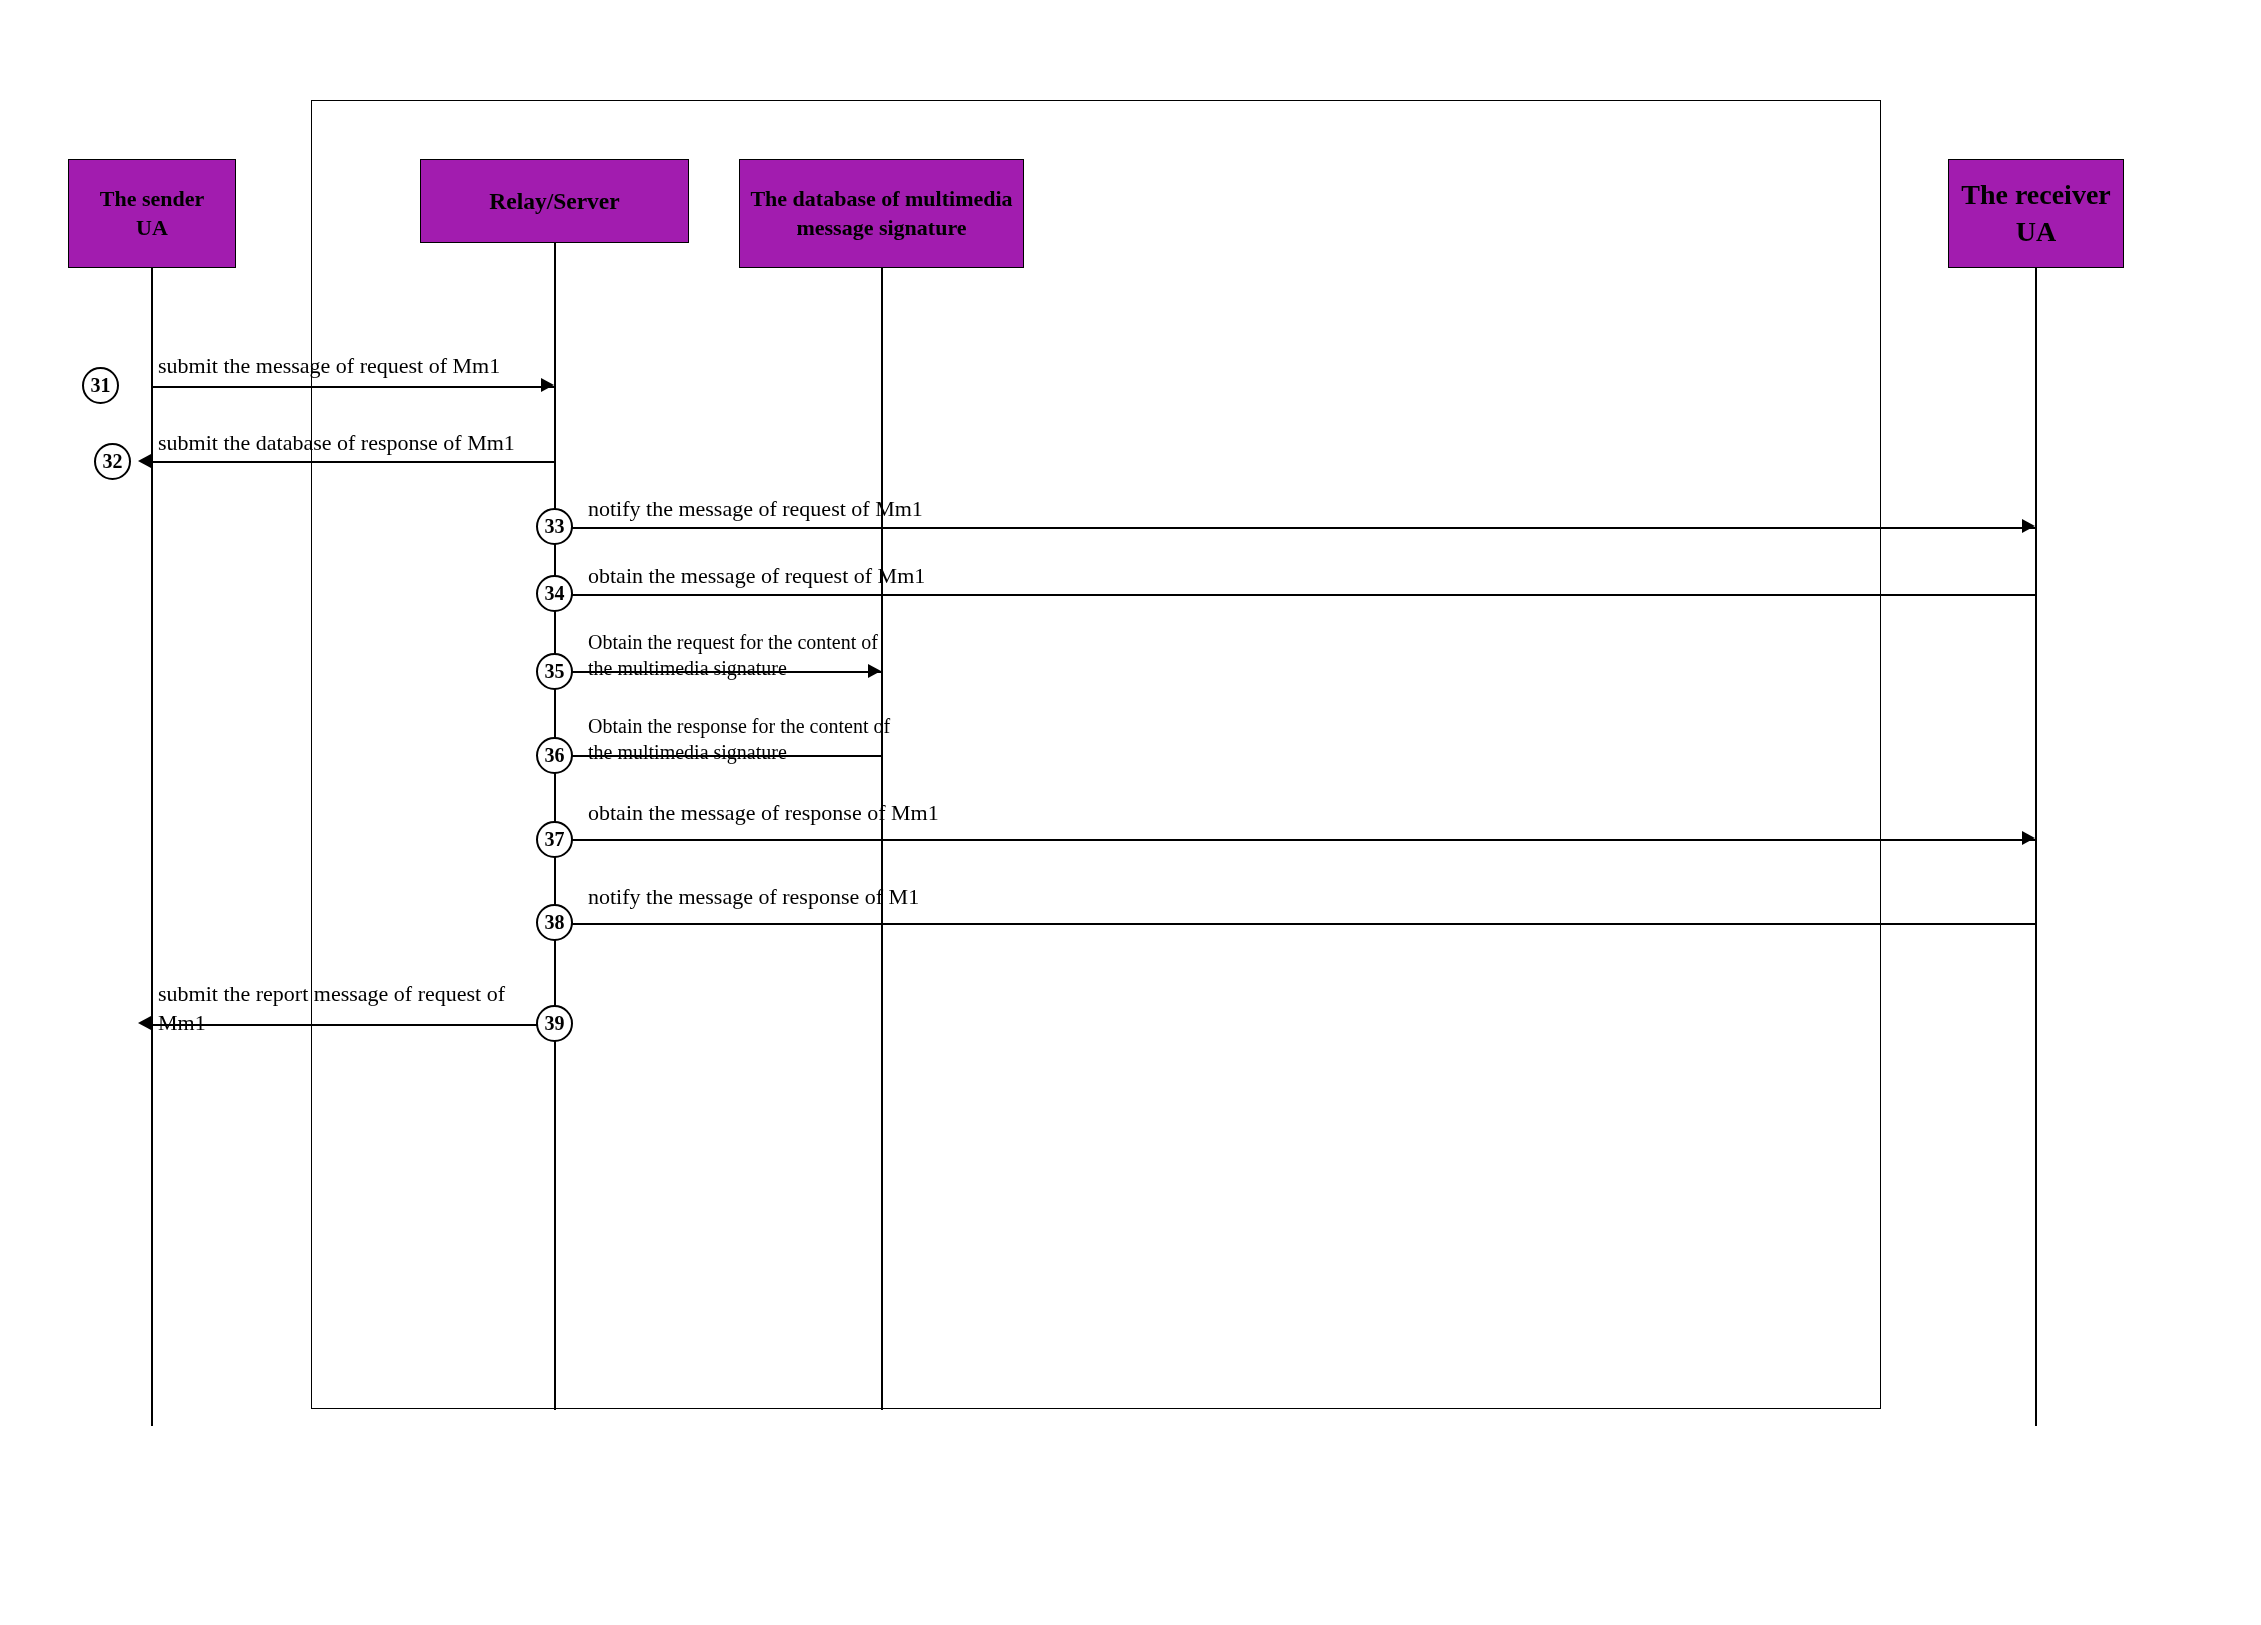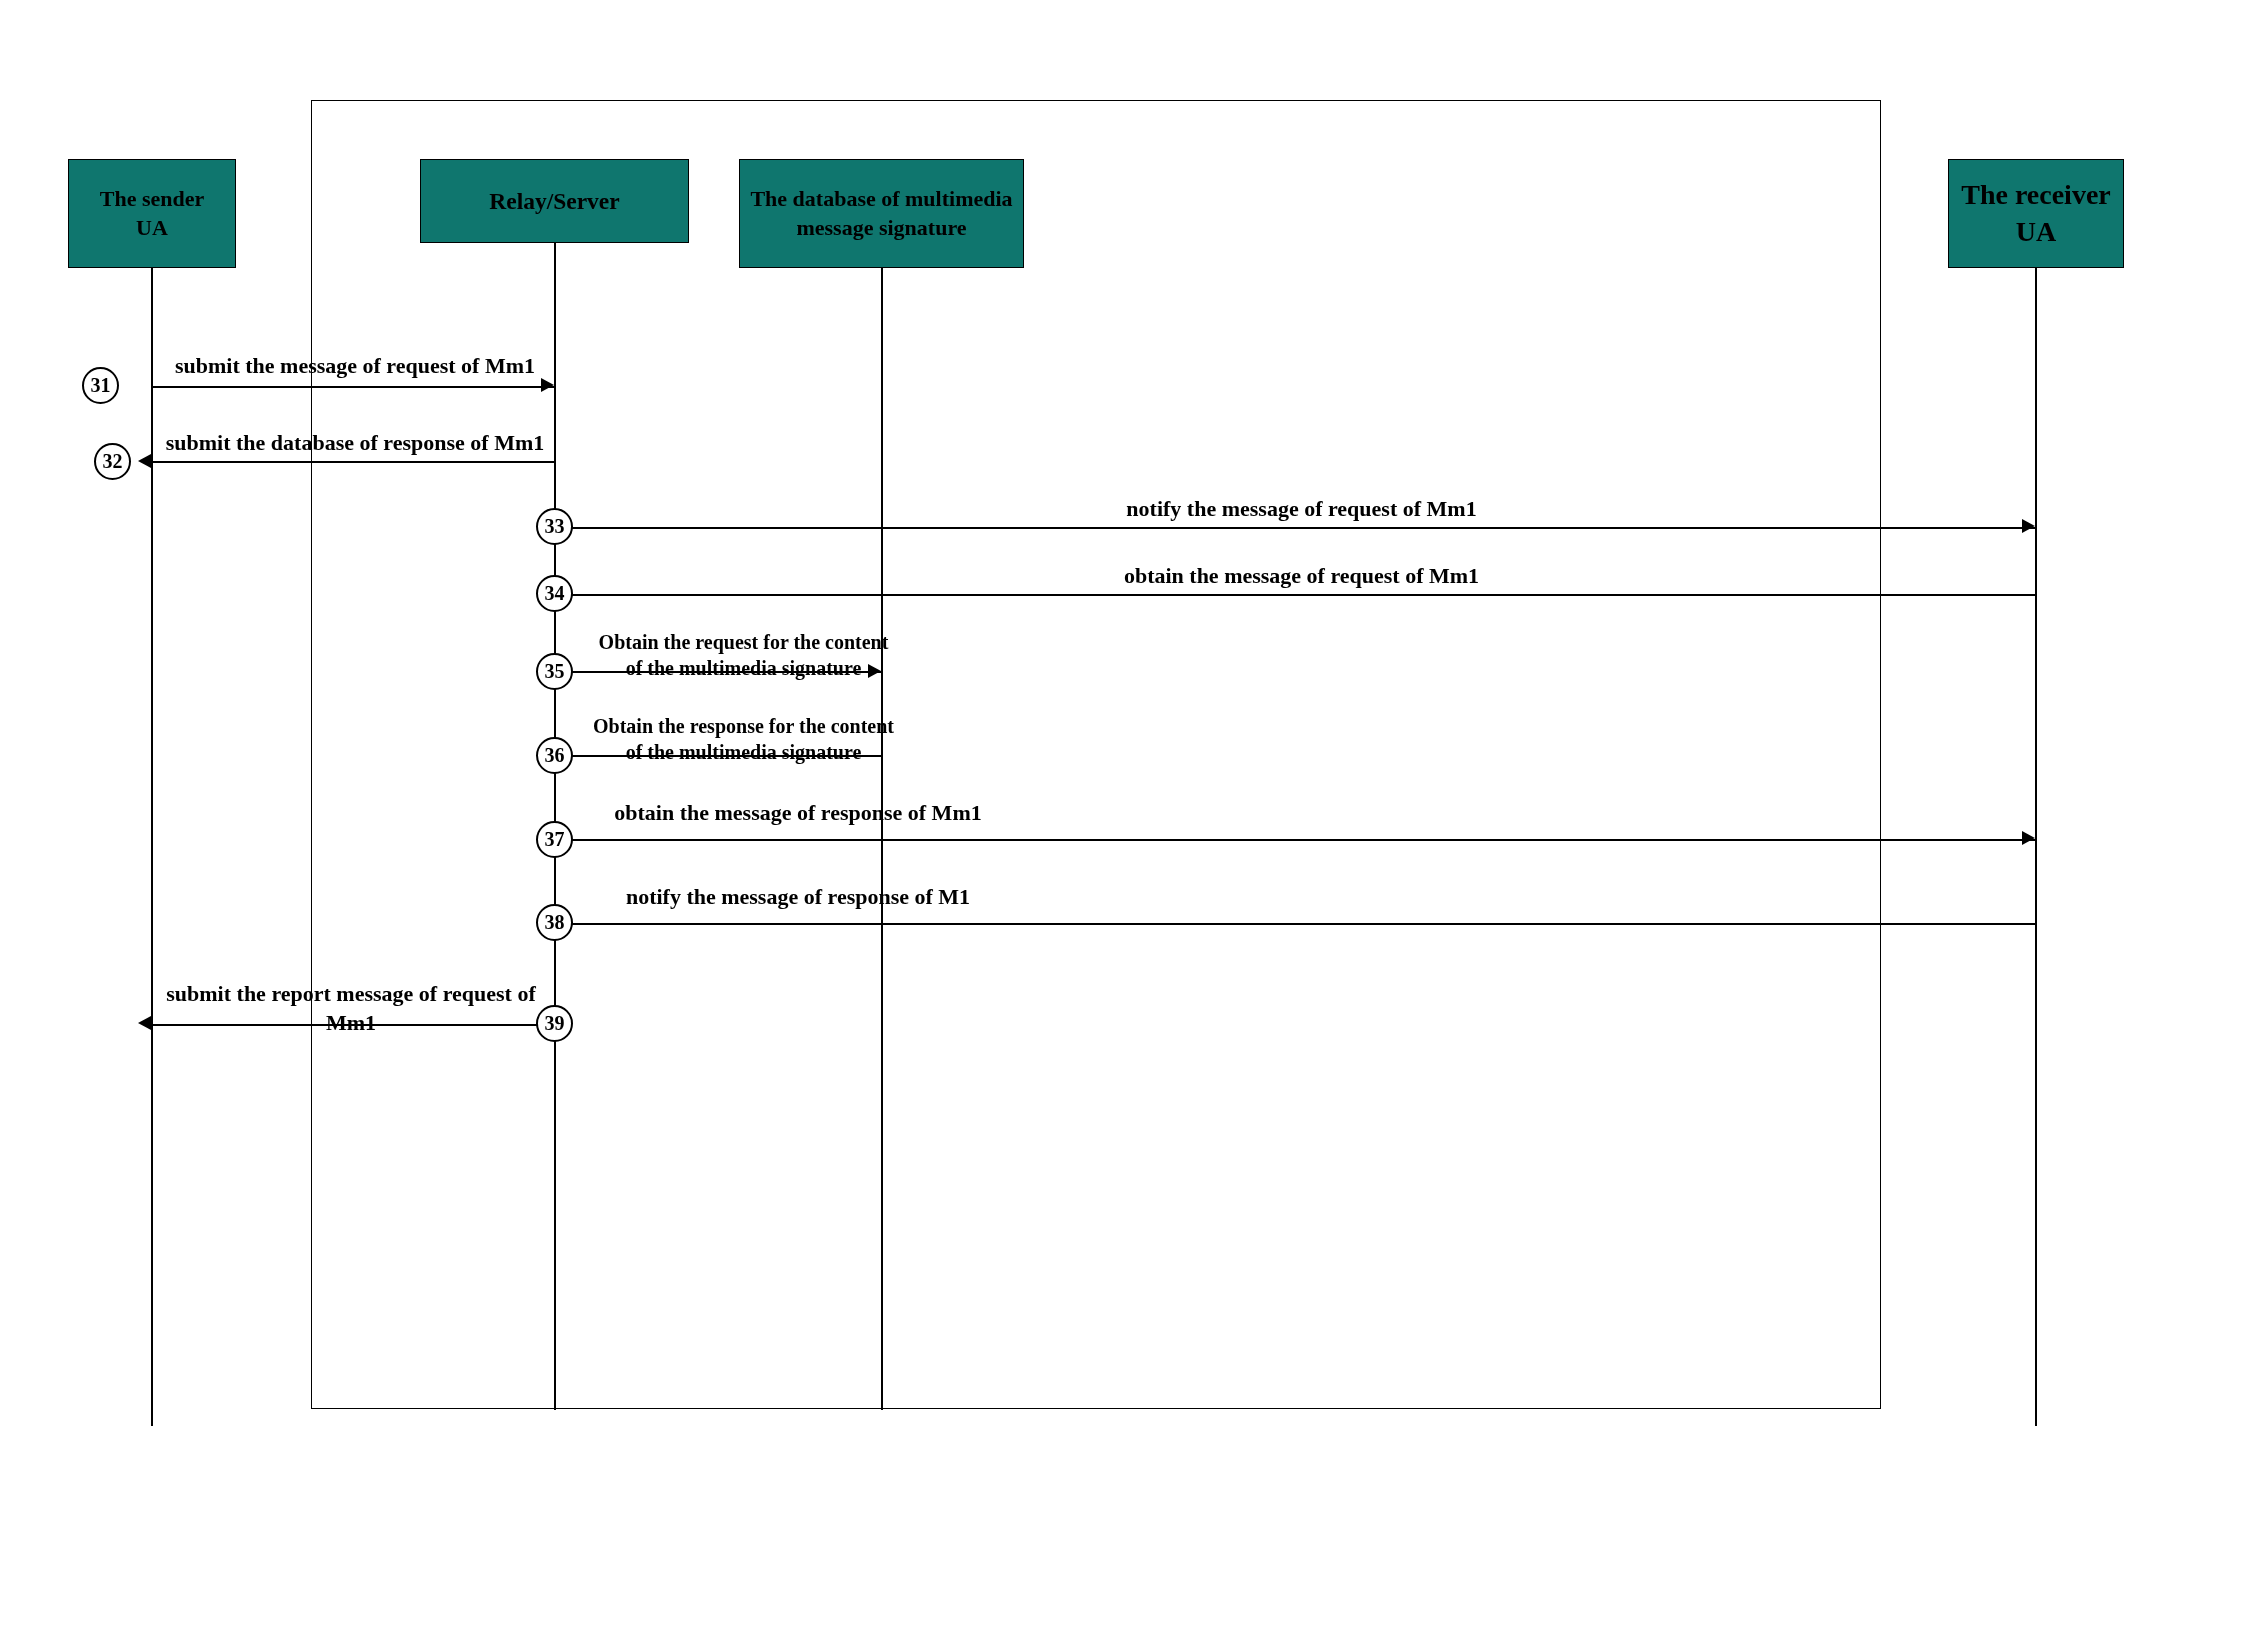--- a/index.html
+++ b/index.html
@@ -15,21 +15,21 @@
       position: absolute;
       top: 50px;
       left: 34px;
       width: 2194px;
       height: 1528px;
     }
     
     .box {
       position: absolute;
       border: 1.7px solid #000;
-      background: #0f766e;
+      background: #a21caf;
       text-align: center;
       display: flex;
       align-items: center;
       justify-content: center;
       font-size: 23.5px;
       font-weight: bold;
       line-height: 1.3;
     }
     
     .mmsc-outer {
@@ -45,23 +45,22 @@
     }
     
     .arrow-line {
       position: absolute;
       height: 1.7px;
       background: #000;
     }
     .arrow-label {
       position: absolute;
       font-size: 22px;
-      text-align: center;
+      text-align: left;
       line-height: 1.3;
-      font-weight: bold;
     }
     .step-circle {
       position: absolute;
       width: 37px;
       height: 37px;
       border: 2.5px solid #000;
       border-radius: 50%;
       display: flex;
       align-items: center;
       justify-content: center;

